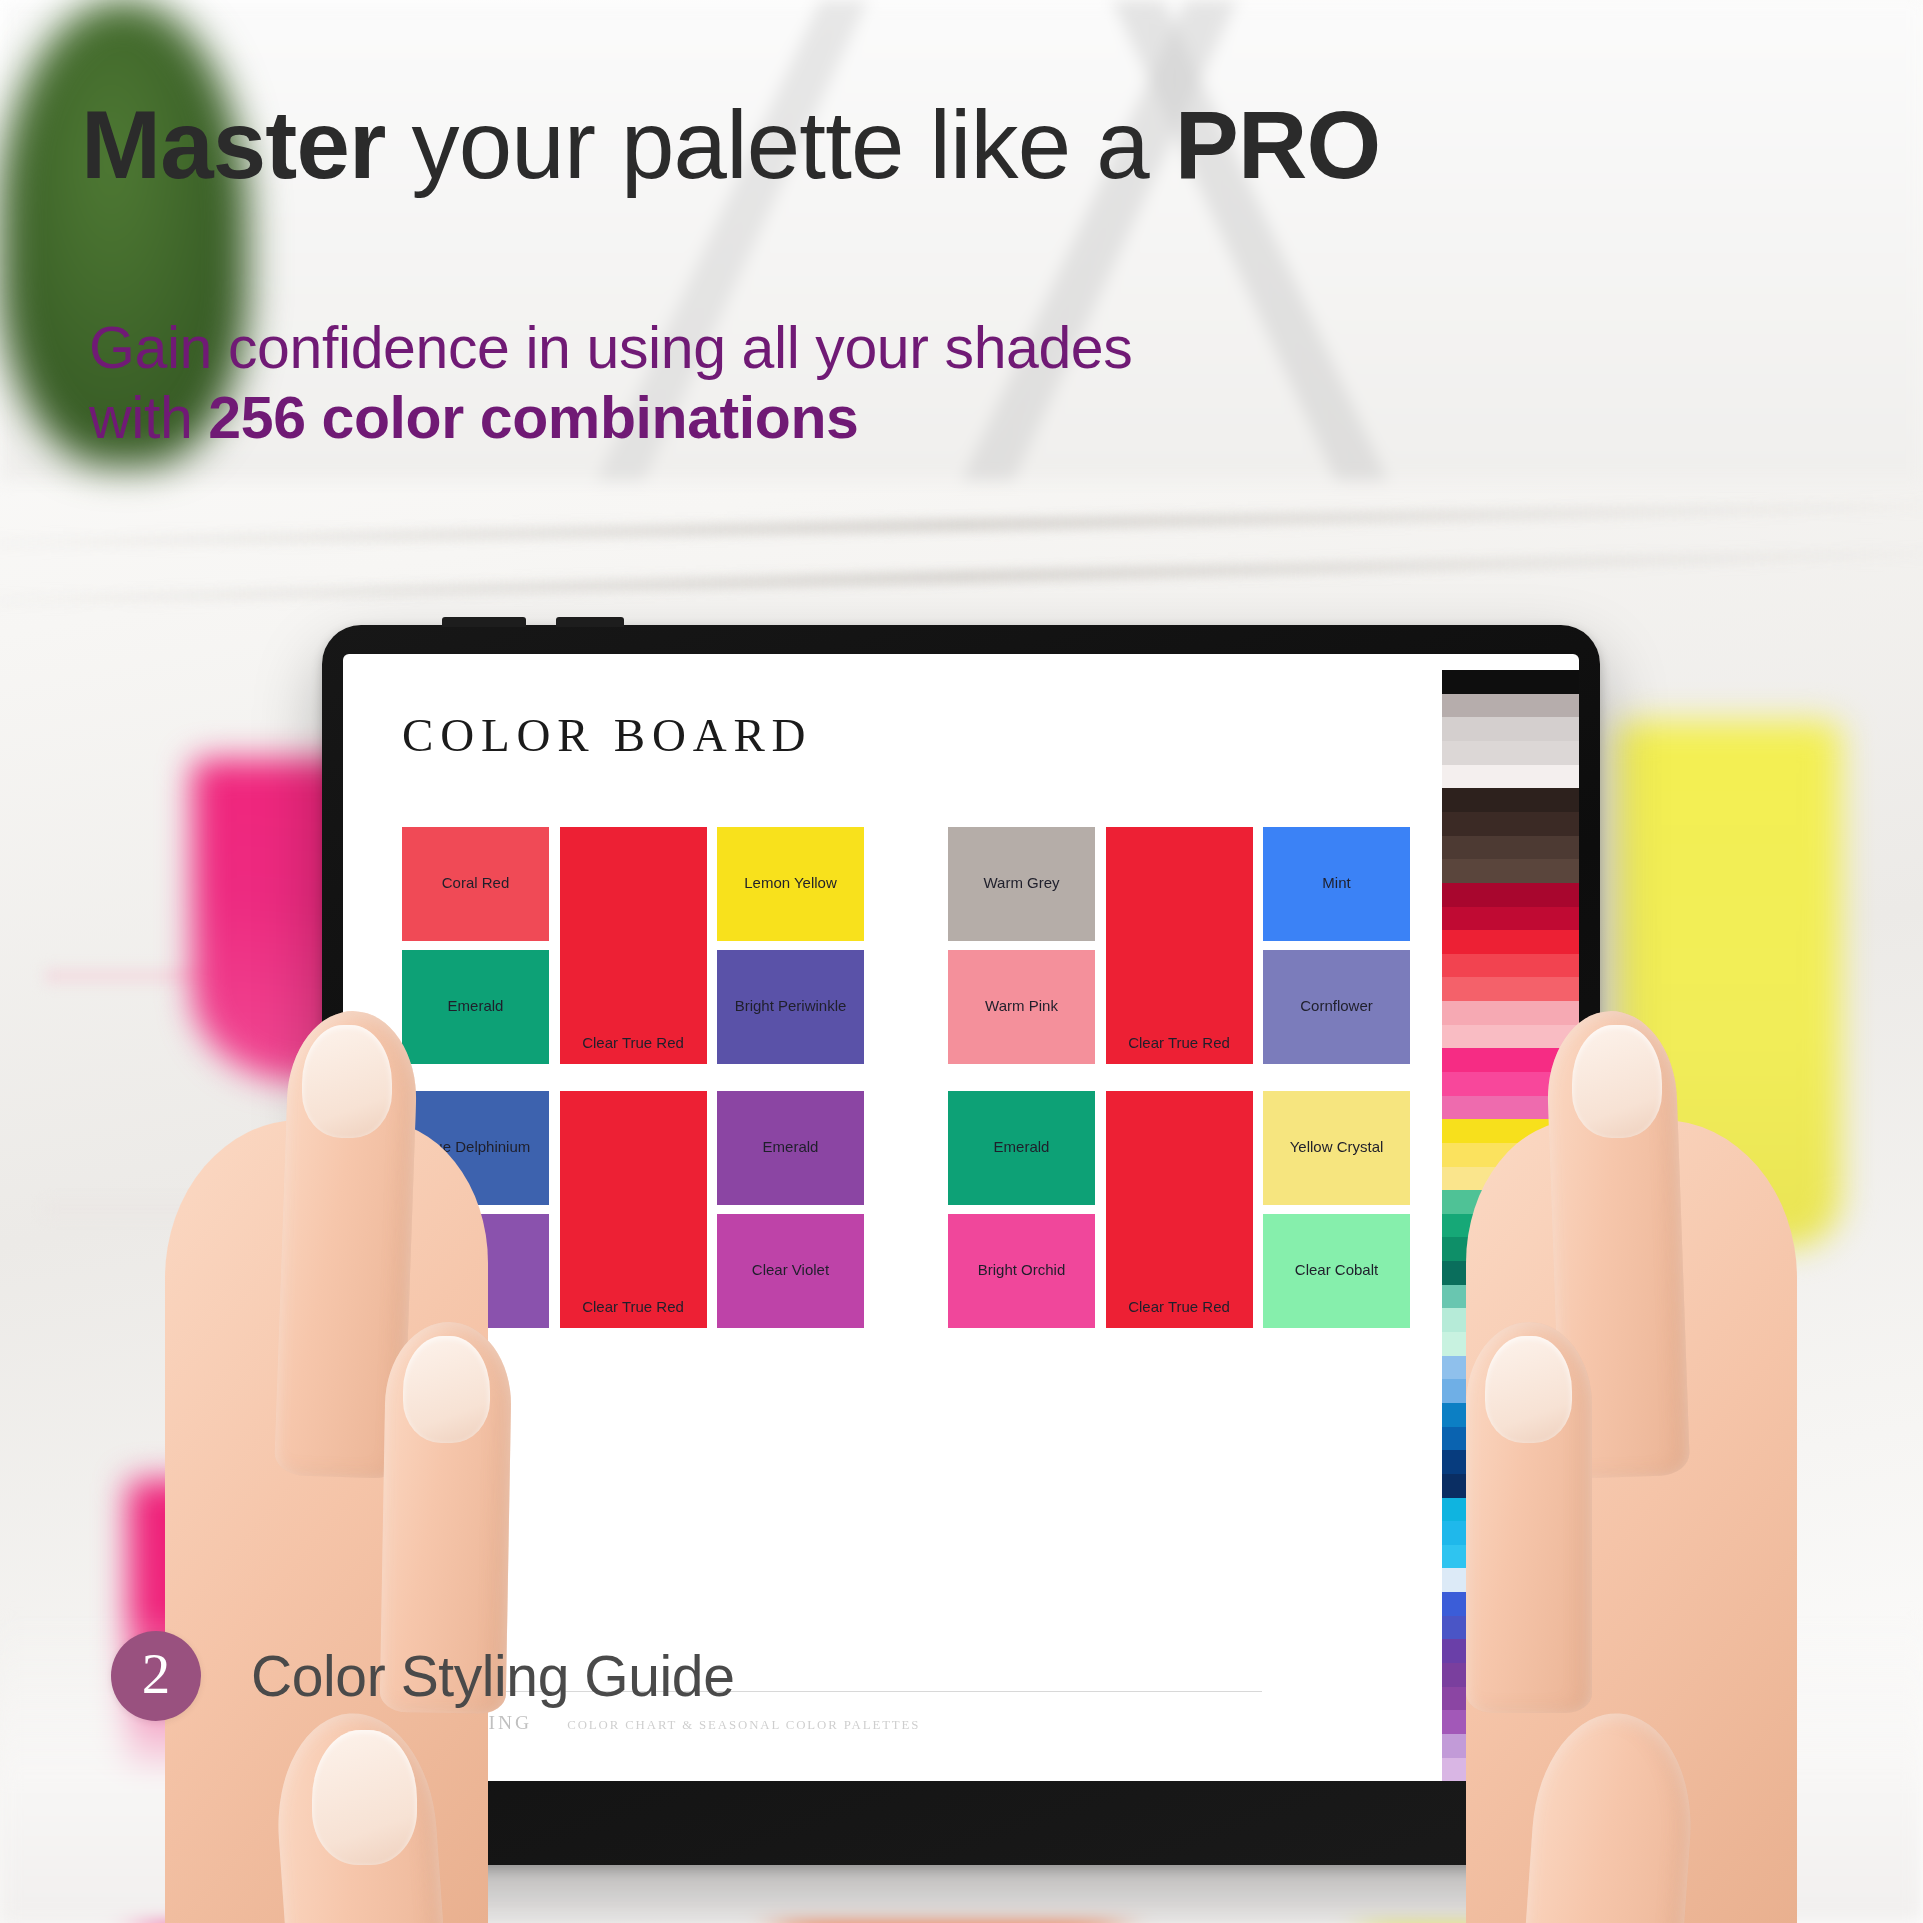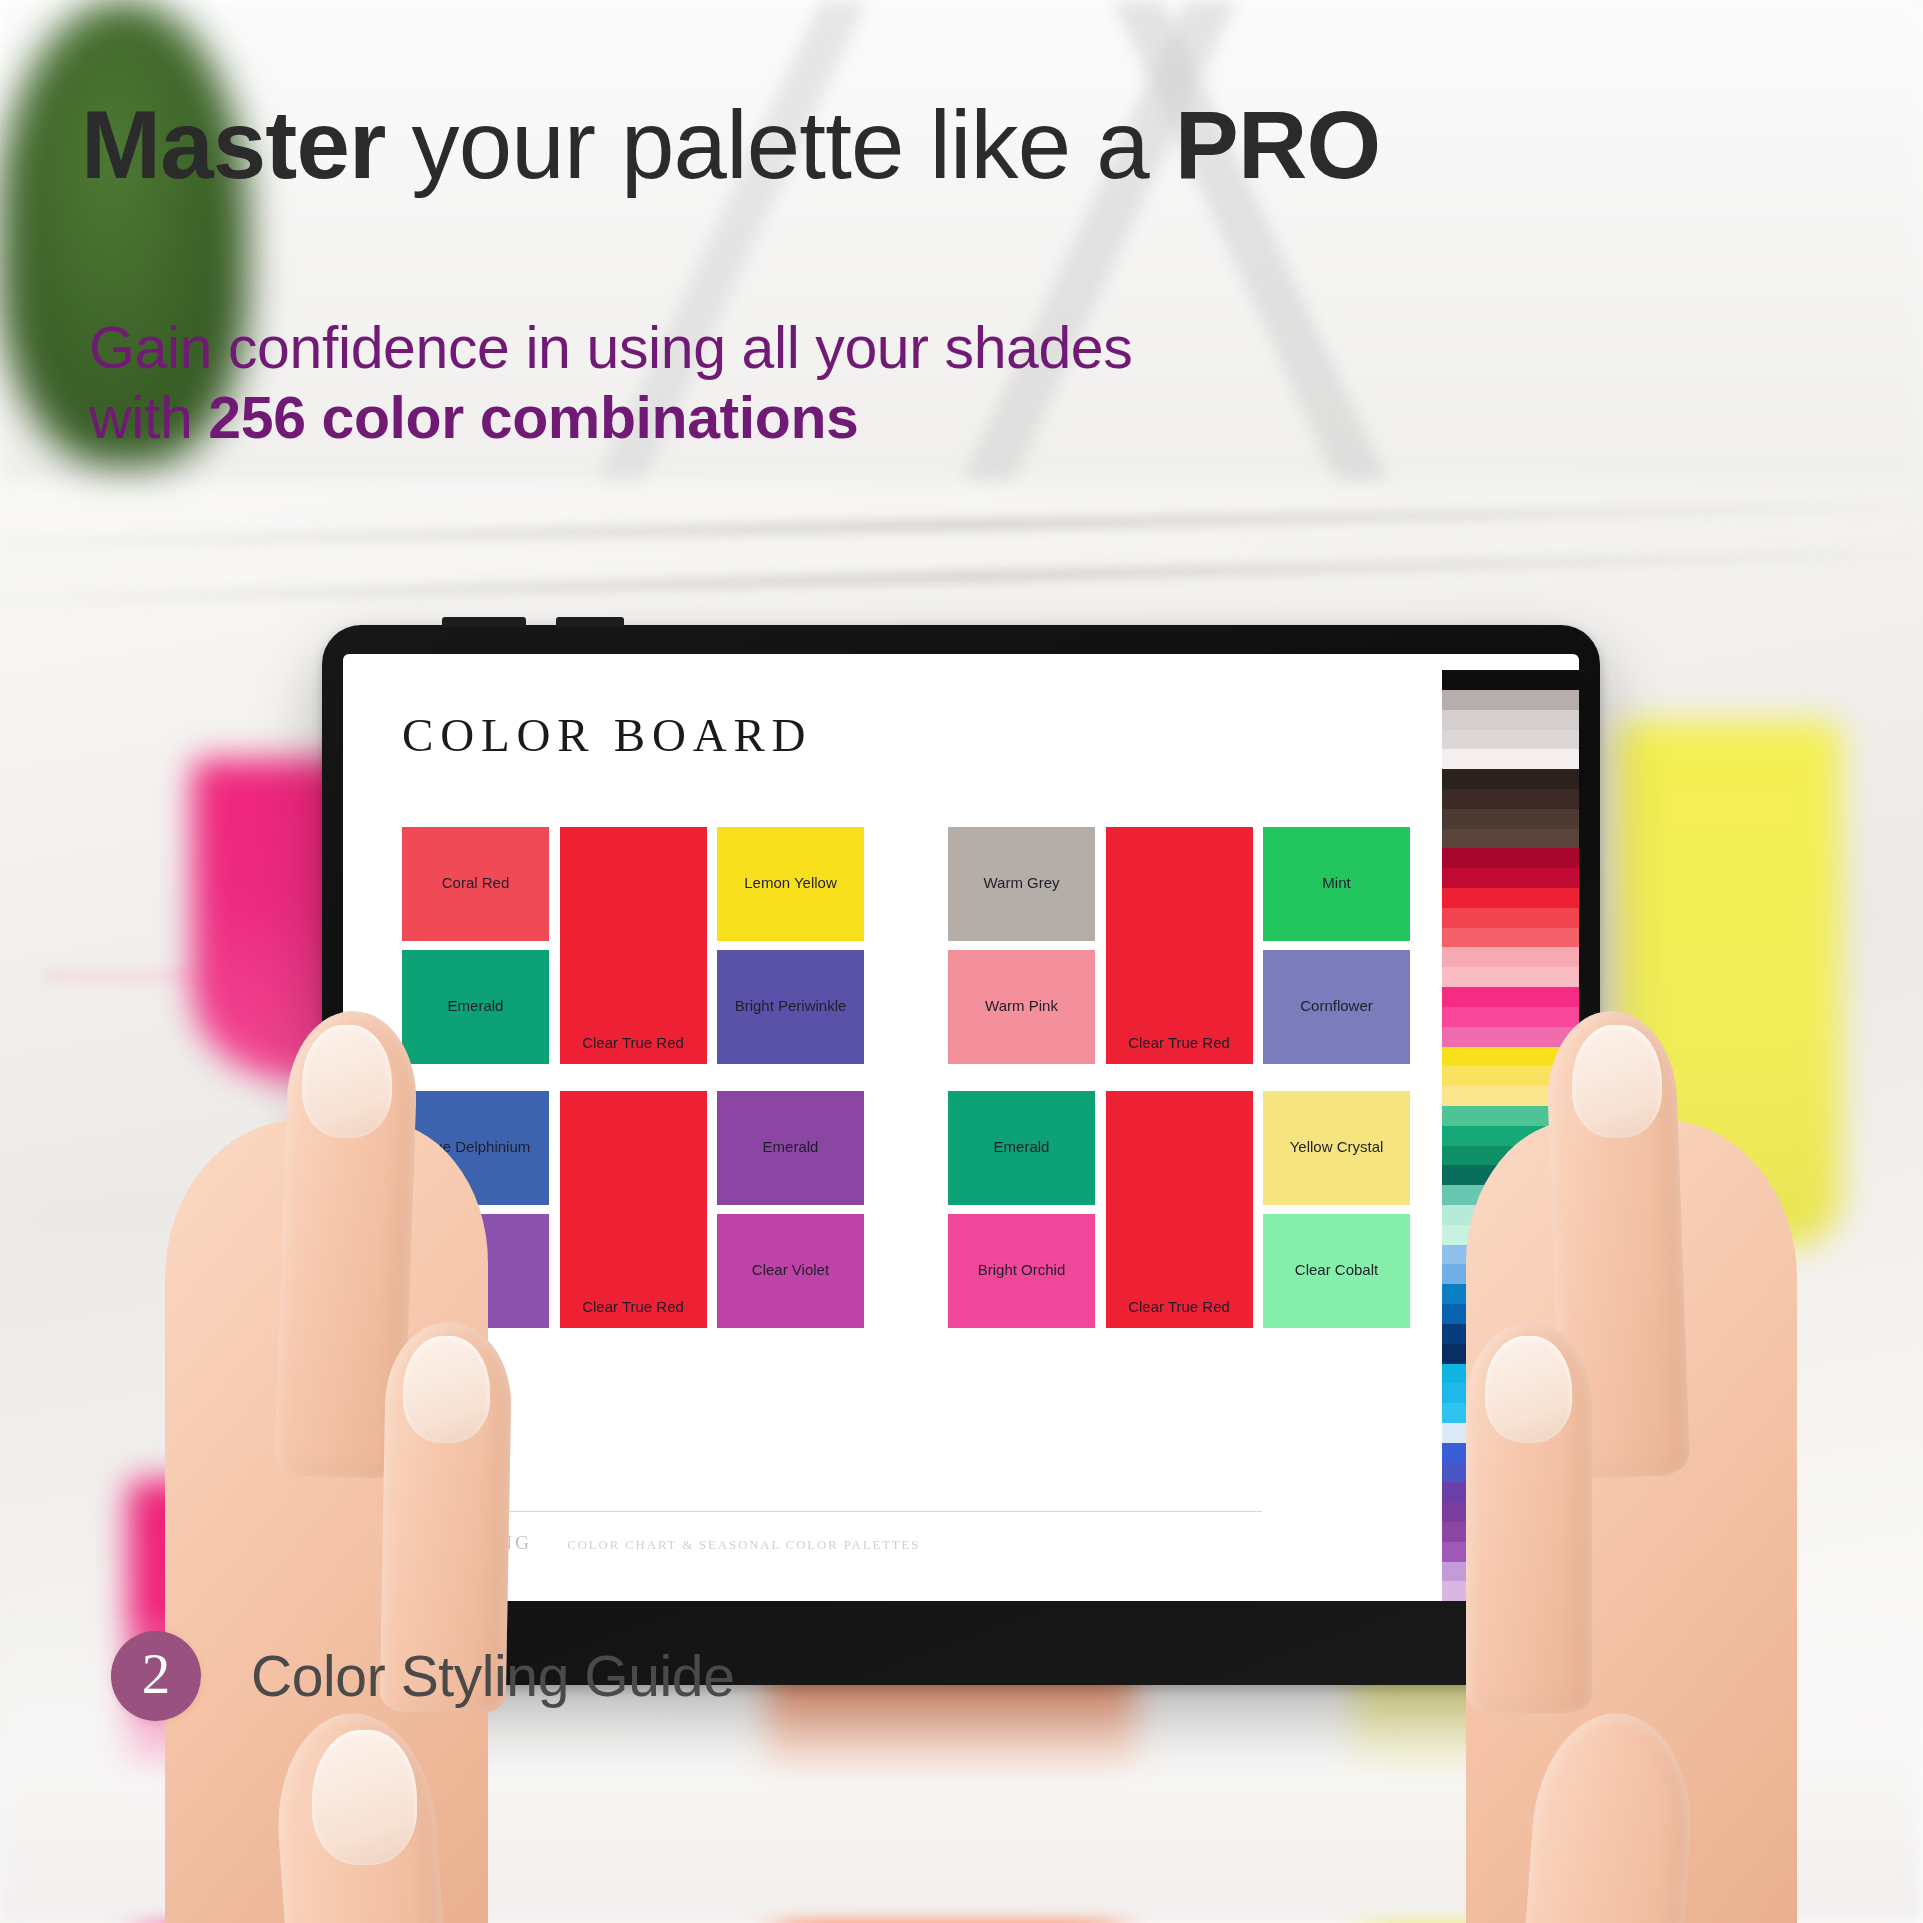--- a/index.html
+++ b/index.html
@@ -97,21 +97,21 @@
   .subhead {
     position:absolute; left:89px; top:314px;
     font-size:59px; font-weight:300; color:#701a75;
     line-height:1.18; letter-spacing:-0.4px;
   }
   .subhead .b { font-weight:700; }
 
   
   #tablet {
     position:absolute; left:322px; top:625px;
-    width:1278px; height:1060px;
+    width:1278px; height:1240px;
     background:linear-gradient(160deg,#171717 0%,#0d0d0d 40%,#1a1a1a 100%);
     border-radius:39px;
     box-shadow:0 30px 68px rgba(0,0,0,.28), 0 4.5px 12px rgba(0,0,0,.2);
     padding:28.6px 21px 84px 21px;
   }
   #tablet .btn-vol {
     position:absolute; top:-8.3px; height:9.8px; width:84px;
     background:#1d1d1d; border-radius:3px 3px 0 0;
   }
   #tablet .btn-vol.v1 { left:120px; }
@@ -366,21 +366,21 @@
                 <div class="lbl">Warm Grey</div>
               </div>
               <div class="sw small" style="background: rgb(244, 144, 155);">
                 <div class="lbl">Warm Pink</div>
               </div>
             </div>
             <div class="sw tallsw tall" style="background: rgb(237, 32, 52);">
               <div class="lbl">Clear True Red</div>
             </div>
             <div class="col-pair">
-              <div class="sw small" style="background: #22c55e;">
+              <div class="sw small" style="background: #3b82f6;">
                 <div class="lbl">Mint</div>
               </div>
               <div class="sw small" style="background: rgb(123, 124, 187);">
                 <div class="lbl">Cornflower</div>
               </div>
             </div>
           </div>
 
           <div class="grid-row">
             <div class="col-pair">

